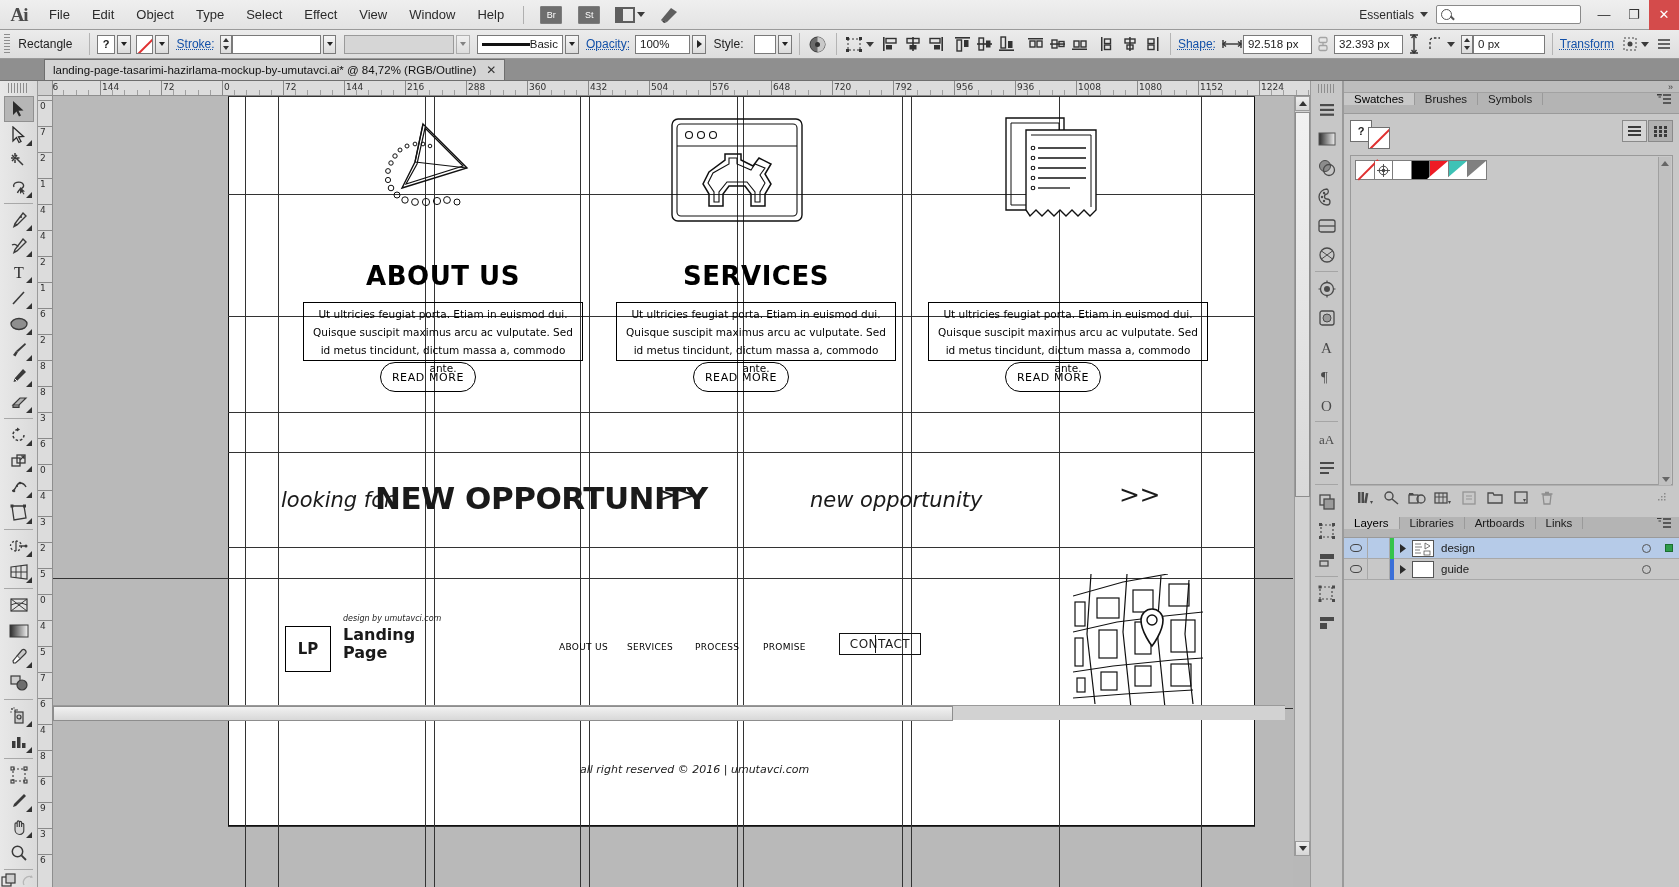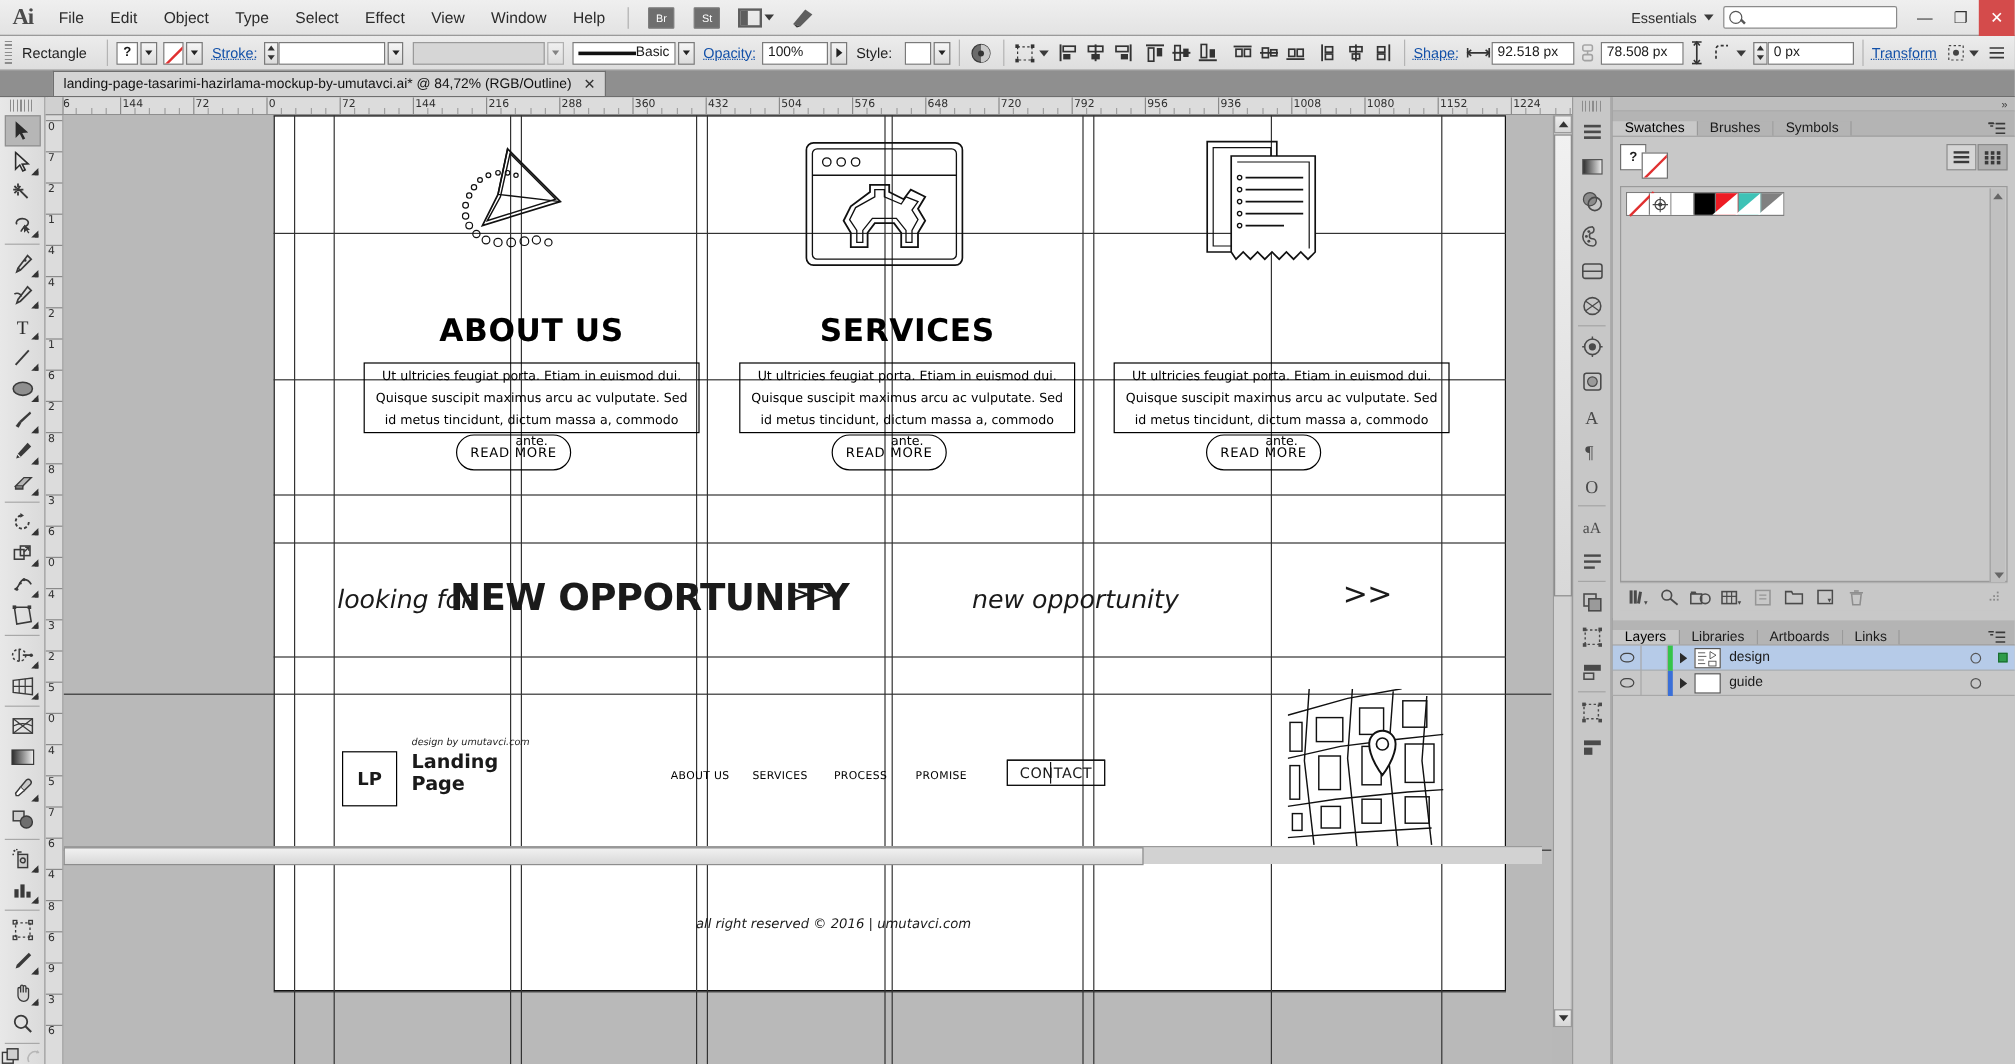--- a/index.html
+++ b/index.html
@@ -127,21 +127,21 @@
   .sb-arrow{position:absolute;width:15px;height:15px;background:linear-gradient(#eee,#d6d6d6);border:1px solid #9a9a9a;display:flex;align-items:center;justify-content:center;}
 
   
   .dockstrip{position:absolute;right:336px;top:81px;width:33px;height:806px;background:#c7c7c7;border-left:1px solid #9a9a9a;border-right:1px solid #9a9a9a;}
   .dockstrip .dsgrip{height:9px;margin:3px 7px;background-image:repeating-linear-gradient(to right,#8d8d8d 0 1px,transparent 1px 3px);}
   .dsbtn{width:27px;height:27px;margin:2px auto;display:flex;align-items:center;justify-content:center;}
   .dsdiv{height:1px;background:#a5a5a5;margin:3px 4px;}
 
   .rightpanel{position:absolute;right:0;top:81px;width:336px;height:806px;background:#c8c8c8;border-left:1px solid #9a9a9a;}
   .panel-collapse{height:12px;background:#bdbdbd;border-bottom:1px solid #a2a2a2;display:flex;align-items:center;justify-content:flex-end;padding-right:6px;font-size:9px;color:#3d3d3d;}
-  .tabrow{height:21px;background:#b4b4b4;display:flex;align-items:flex-end;border-bottom:1px solid #9a9a9a;}
+  .tabrow{height:21px;background:#b4b4b4;display:flex;align-items:flex-start;border-bottom:1px solid #9a9a9a;}
   .ptab{padding:0 10px;display:flex;align-items:center;font-size:11.5px;color:#1a1a1a;border-right:1px solid #9a9a9a;background:#b4b4b4;white-space:nowrap;}
   .ptab.active{background:#c8c8c8;color:#000;}
   .pmenu{margin-left:auto;display:flex;align-items:center;padding:0 7px;}
   .pbody{background:#c8c8c8;padding:6px;}
   .sw-current{display:flex;}
   .sw-sq{width:22px;height:22px;border:1px solid #6f6f6f;background:#fff;display:flex;align-items:center;justify-content:center;font-weight:bold;font-size:11px;}
   .sw-sq2{width:22px;height:22px;border:1px solid #6f6f6f;background:#fff;position:relative;overflow:hidden;margin-left:-4px;margin-top:7px;}
   .sw-sq2:after{content:"";position:absolute;left:-3px;top:9px;width:30px;height:1.8px;background:#e03030;transform:rotate(-45deg);}
   .viewbtns{margin-left:auto;display:flex;gap:1px;}
   .vbtn{width:25px;height:22px;border:1px solid #8a8a8a;background:#d5d5d5;display:flex;align-items:center;justify-content:center;}
@@ -379,21 +379,21 @@
         </svg>
     </div>
     <div class="field" style="width:75px">92.518 px</div>
     <div class="cb-icon" style="opacity:.45">
       <svg width="16" height="16" viewBox="0 0 16 16">
           <rect x="4" y="1.5" width="8" height="5" rx="1.5" fill="none" stroke="#555" stroke-width="1.3"></rect>
           <rect x="4" y="9.5" width="8" height="5" rx="1.5" fill="none" stroke="#555" stroke-width="1.3"></rect>
           <path d="M8 6.5 L8 9.5" stroke="#555" stroke-width="1.3"></path>
         </svg>
     </div>
-    <div class="field" style="width:75px">78.508 px</div>
+    <div class="field" style="width:75px">32.393 px</div>
     <div class="cb-icon">
       <svg width="12" height="20" viewBox="0 0 12 20">
           <path d="M6 1 L6 19" stroke="#333" stroke-width="1.4"></path>
           <path d="M2 1 L10 1 M2 19 L10 19" stroke="#333" stroke-width="1.4"></path>
           <path d="M3.5 4 L6 1 L8.5 4 M3.5 16 L6 19 L8.5 16" stroke="#333" fill="none" stroke-width="1.3"></path>
         </svg>
     </div>
     <div class="cb-icon">
       <svg width="16" height="16" viewBox="0 0 16 16">
           <path d="M2 13 L2 5 A3 3 0 0 1 5 2 L12 2" stroke="#333" stroke-width="1.4" fill="none" stroke-dasharray="2.5 2"></path>

